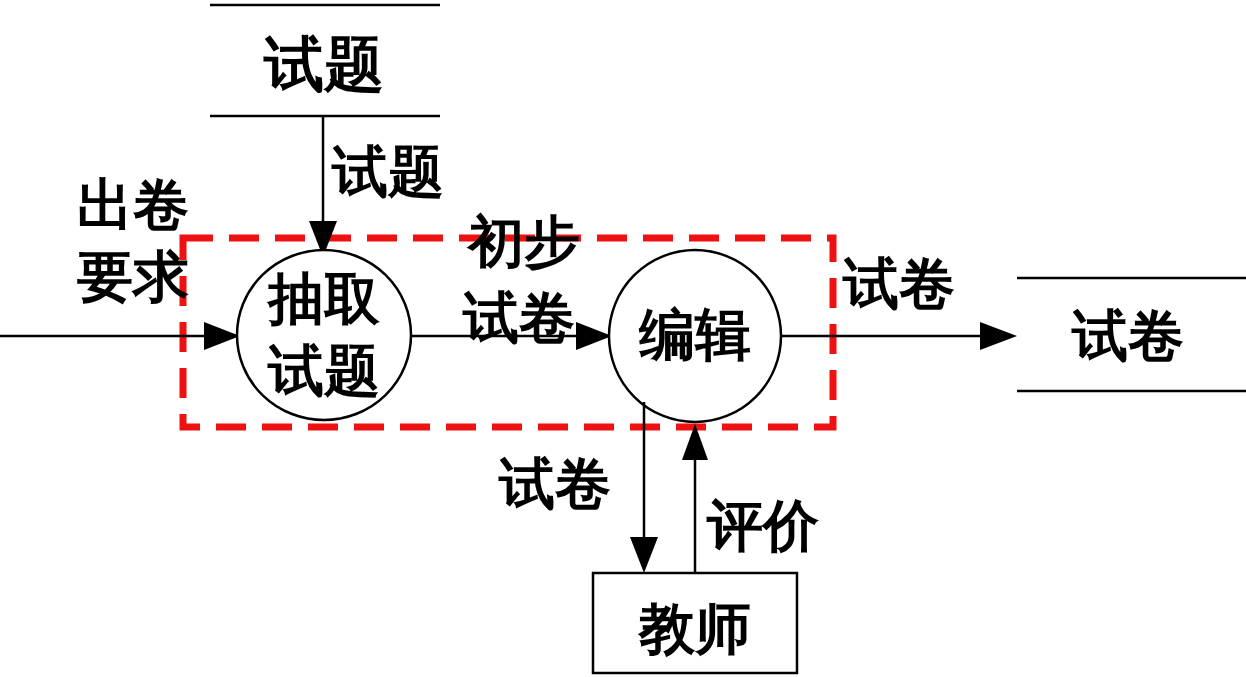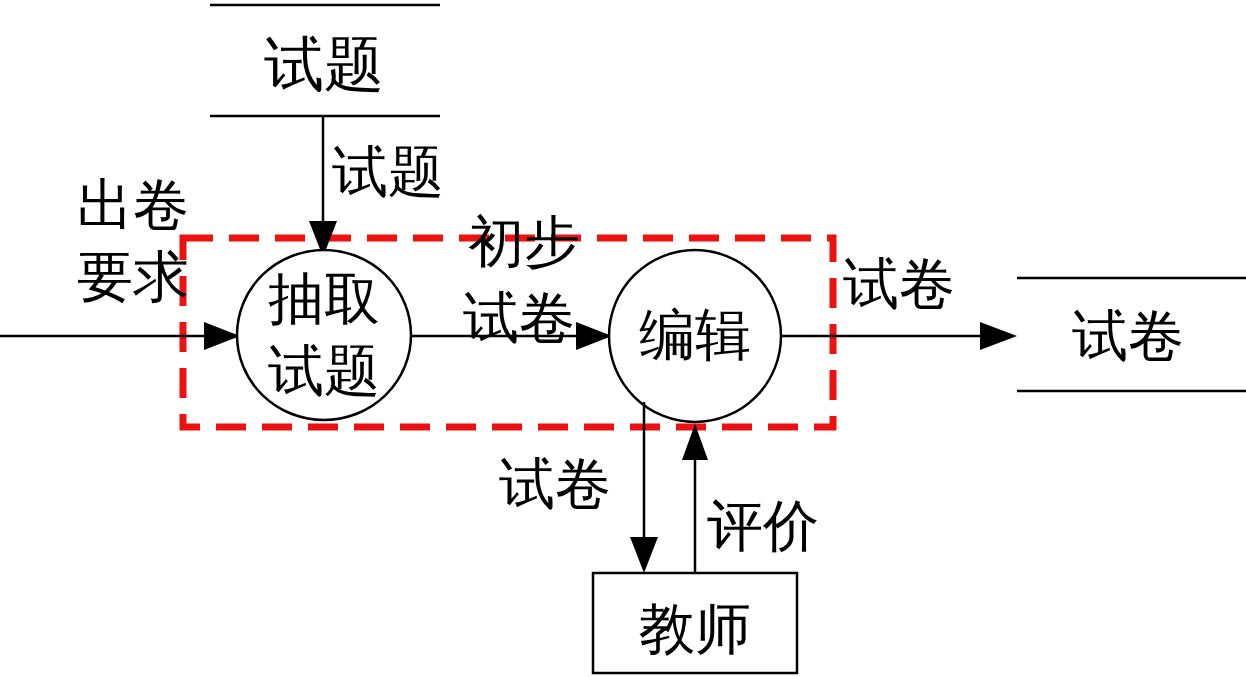--- a/index.html
+++ b/index.html
@@ -6,20 +6,21 @@
     margin: 0;
     padding: 0;
     background: #ffffff;
   }
   .stage {
     position: relative;
     width: 1246px;
     height: 677px;
     background: #ffffff;
     overflow: hidden;
+    font-weight: bold;
   }
   svg {
     display: block;
   }
   .flow-line {
     stroke: #000000;
     stroke-width: 2.5;
     fill: none;
   }
   .shape {

